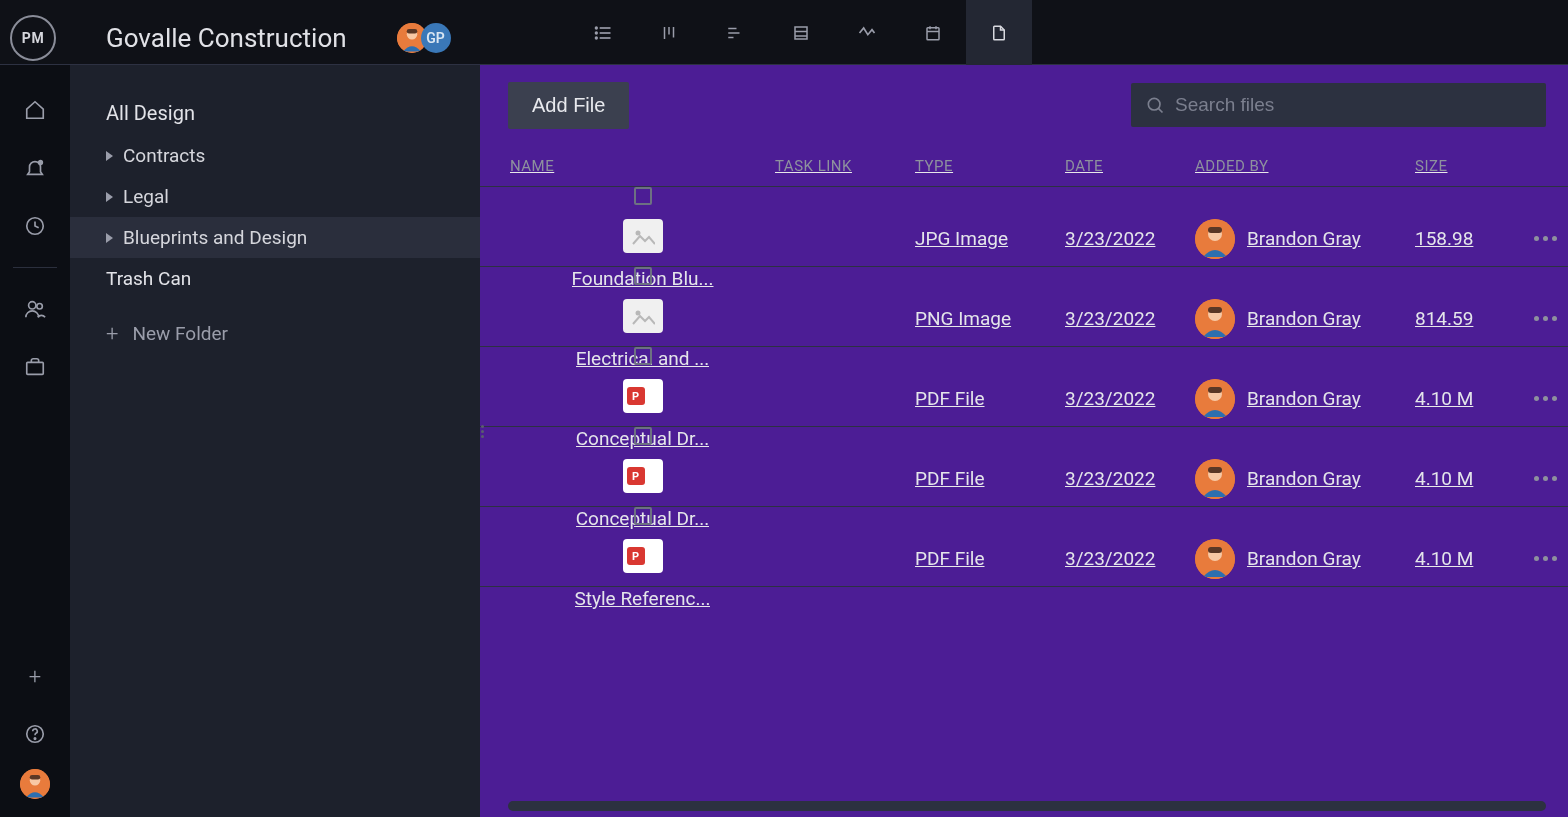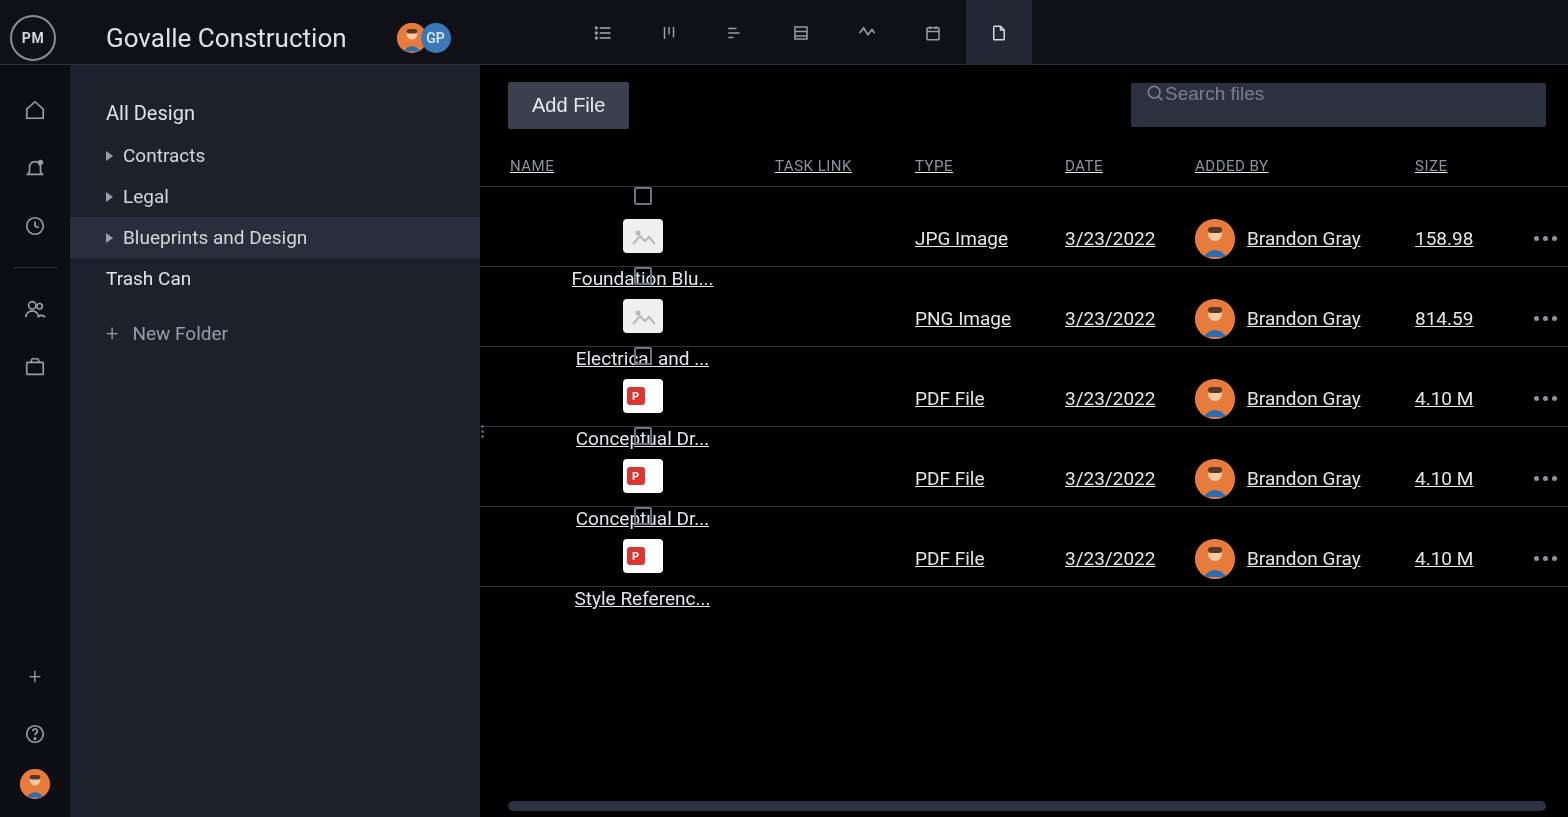--- a/index.html
+++ b/index.html
@@ -33,25 +33,25 @@
   .tree-top { font-size: 20px; color: #e2e3e8;  padding: 10px 0 10px 36px; cursor: pointer; }
   .tree-item { font-size: 19px; color: #d5d6dc; padding: 9px 0 9px 36px; display: flex; align-items: center; gap: 10px; cursor: pointer; }
   .tree-item.selected { background: #2a2e3c; }
   .caret-right { width: 0; height: 0; border-top: 5px solid transparent; border-bottom: 5px solid transparent; border-left: 7px solid #9a9daa; }
   .tree-newfolder { font-size: 19px; color: #9a9daa; padding: 22px 0 0 36px; display: flex; align-items: center; gap: 14px; cursor: pointer; }
   .plus-small { font-size: 22px; color: #9a9daa; font-weight: 300; }
   .drag-handle { position: absolute; right: -4px; top: 360px; color: #5a5e6e; display: flex; flex-direction: column; gap: 2px; cursor: col-resize; }
   .drag-dot { width: 3px; height: 3px; background: #5a5e6e; border-radius: 50%; }
 
   
-  .content { flex: 1; background: #000000; display: flex; flex-direction: column; min-width: 0; }
+  .content { flex: 1; background: #4c1d95; display: flex; flex-direction: column; min-width: 0; }
   .content-toolbar { height: 80px; display: flex; align-items: center; padding: 0 22px 0 28px; gap: 20px; }
   .btn-addfile { background: #3b404f; color: #e8e9ee; font-size: 20px; padding: 12px 24px; border: none; border-radius: 2px; cursor: pointer; }
   .toolbar-spacer { flex: 1; }
-  .search-wrap { width: 415px; height: 44px; background: #2c3140; border-radius: 2px; display: flex; align-items: flex-start; padding: 0 14px; }
+  .search-wrap { width: 415px; height: 44px; background: #2c3140; border-radius: 2px; display: flex; align-items: center; padding: 0 14px; gap: 10px; }
   .search-input { flex: 1; background: transparent; border: none; outline: none; color: #cfd1d9; font-size: 19px; }
   .search-input::placeholder { color: #7b7f8e; }
 
   
   .table { flex: 1; overflow: auto; text-decoration: underline; }
   .thead { display: grid; grid-template-columns: 265px 140px 150px 130px 220px 100px 60px; align-items: center; height: 42px; padding-left: 30px; color: #8e919e; font-size: 15px; letter-spacing: 0.5px; border-bottom: 1px solid #2d3142; }
   .thead .th { text-align: left; }
   .trow { display: grid; grid-template-columns: 265px 140px 150px 130px 220px 100px 60px; align-items: center; height: 80px; padding-left: 30px; border-bottom: 1px solid #2d3142; font-size: 19px; color: #e4e5ea; }
   .cell-name { display: flex; align-items: center; gap: 14px; min-width: 0; flex-direction: column; }
   .chk { width: 18px; height: 18px; border: 2px solid #6d7182; border-radius: 2px; flex-shrink: 0; cursor: pointer; }

